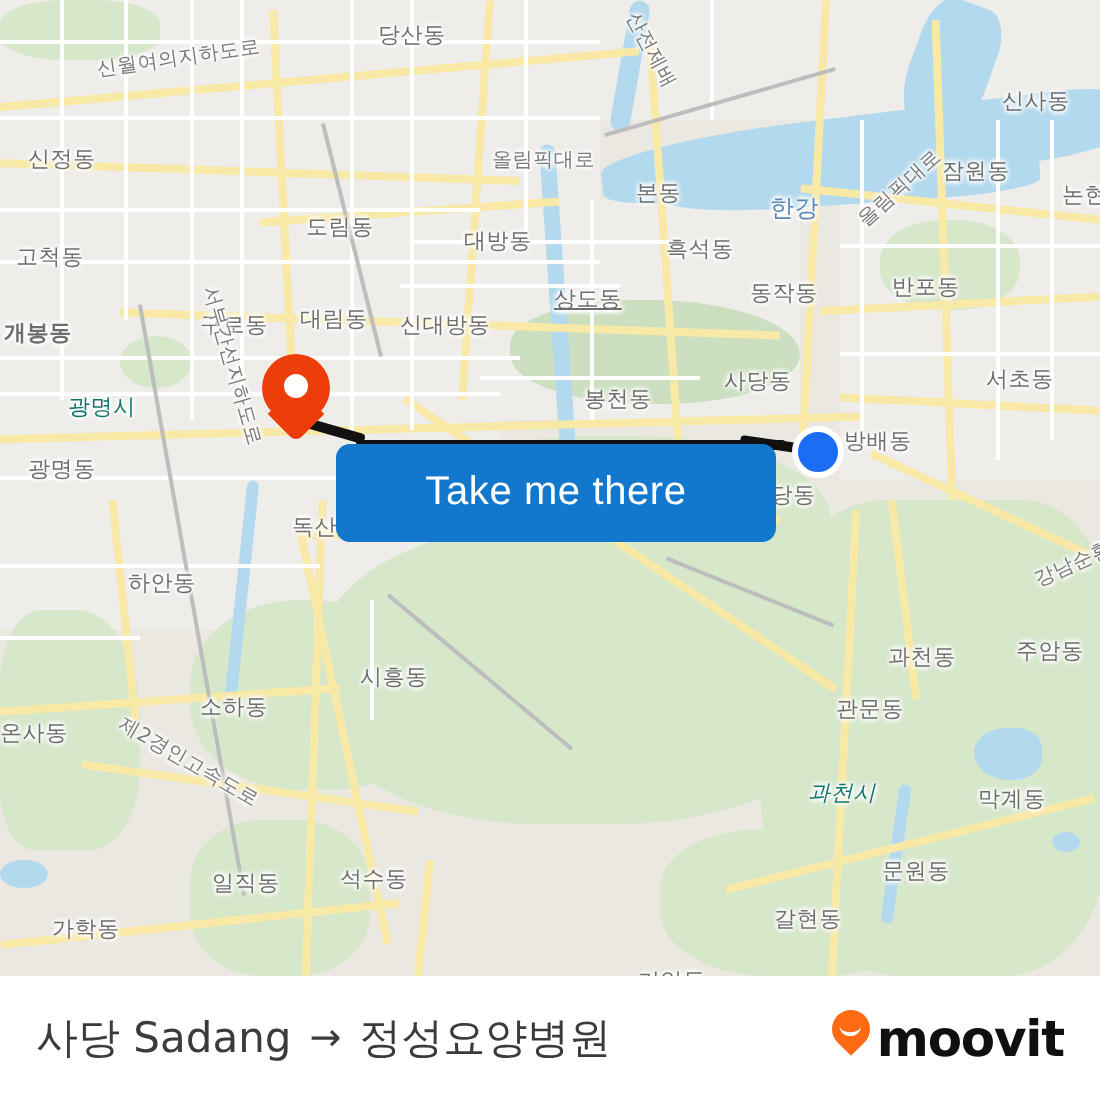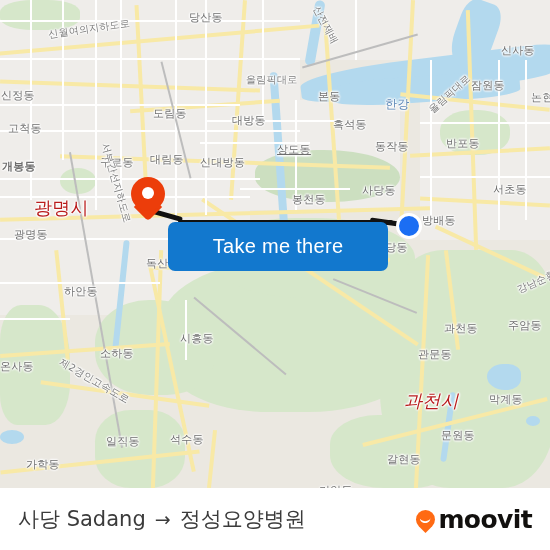--- a/index.html
+++ b/index.html
@@ -29,21 +29,21 @@
   .rail{position:absolute;background:#bdbdbd;}
 
   
   .lbl{
     position:absolute;color:#6e6e6e;white-space:nowrap;
     font-family:"DejaVu Sans","Liberation Sans",sans-serif;
     font-size:11px;letter-spacing:.3px;
     text-shadow:0 0 2px #fff,0 0 3px #fff,1px 0 2px #fff,-1px 0 2px #fff,0 1px 2px #fff,0 -1px 2px #fff;
     pointer-events:none;
   }
-  .lbl.city{font-size:18px;color:#b91c1c;}
+  .lbl.city{font-size:11px;color:#0f766e;}
   .lbl.water-lbl{color:#5b86b5;font-size:12px;}
   .lbl.road{color:#7b7b7b;font-size:10px;}
 
   
   #pin-origin{position:absolute;width:34px;height:44px;}
   #pin-origin .pin-body{
     position:absolute;left:0;top:0;width:34px;height:34px;border-radius:50% 50% 50% 50%;
     background:#ec3d0a;
   }
   #pin-origin .pin-tip{
@@ -85,21 +85,21 @@
     position:absolute;left:0;top:488px;width:550px;height:62px;
     background:#ffffff;display:flex;align-items:center;
     justify-content:space-between;padding:0 18px;box-sizing:border-box;
   }
   #trip-title{
     display:flex;align-items:center;gap:9px;
     font-size:21px;color:#3b3b3b;
     font-family:"DejaVu Sans","Liberation Sans",sans-serif;
   }
   #trip-title .arrow{font-size:19px;color:#3b3b3b;}
-  #brand-logo{display:flex;align-items:center;gap:2px;}
+  #brand-logo{display:flex;align-items:flex-start;gap:2px;}
   #brand-logo .drop{
     position:relative;width:19px;height:19px;background:#ff6a13;
     border-radius:50% 50% 50% 0;transform:rotate(-45deg);
   }
   #brand-logo .drop .smile{
     position:absolute;left:4px;top:5px;width:11px;height:6px;
     border-bottom:2.4px solid #ffffff;border-radius:0 0 9px 9px;
     transform:rotate(45deg);
   }
   #brand-logo .word{
@@ -201,21 +201,21 @@
 
     <div class="rail" style="left:95px;top:150px;width:2px;height:300px;transform:rotate(-10deg);"></div>
     <div class="rail" style="left:175px;top:60px;width:2px;height:120px;transform:rotate(-14deg);"></div>
     <div class="rail" style="left:300px;top:50px;width:120px;height:2px;transform:rotate(-16deg);"></div>
     <div class="rail" style="left:330px;top:295px;width:90px;height:2px;transform:rotate(22deg);"></div>
     <div class="rail" style="left:180px;top:335px;width:120px;height:2px;transform:rotate(40deg);"></div>
 
     <div id="map-labels">
         <div class="lbl road" style="left: 48px; top: 22px; transform: rotate(-8deg);">신월여의지하도로</div>
         <div class="lbl" style="left: 168px; top: 10px; margin-left: 21px;">당산동</div>
-        <div class="lbl" style="left: 1px; top: 72px; margin-top: 16px;">신정동</div>
+        <div class="lbl" style="left: 14px; top: 72px;">신정동</div>
         <div class="lbl" style="left: 8px; top: 121px;">고척동</div>
         <div class="lbl" style="left: 2px; top: 159px; font-weight: bold;">개봉동</div>
         <div class="lbl" style="left: 153px; top: 106px;">도림동</div>
         <div class="lbl" style="left: 100px; top: 155px;">구로동</div>
         <div class="lbl" style="left: 150px; top: 152px;">대림동</div>
         <div class="lbl" style="left: 232px; top: 113px;">대방동</div>
         <div class="lbl" style="left: 277px; top: 142px; text-decoration: underline;">상도동</div>
         <div class="lbl" style="left: 200px; top: 155px;">신대방동</div>
         <div class="lbl" style="left: 333px; top: 117px;">흑석동</div>
         <div class="lbl" style="left: 375px; top: 129px; margin-top: 10px;">동작동</div>

